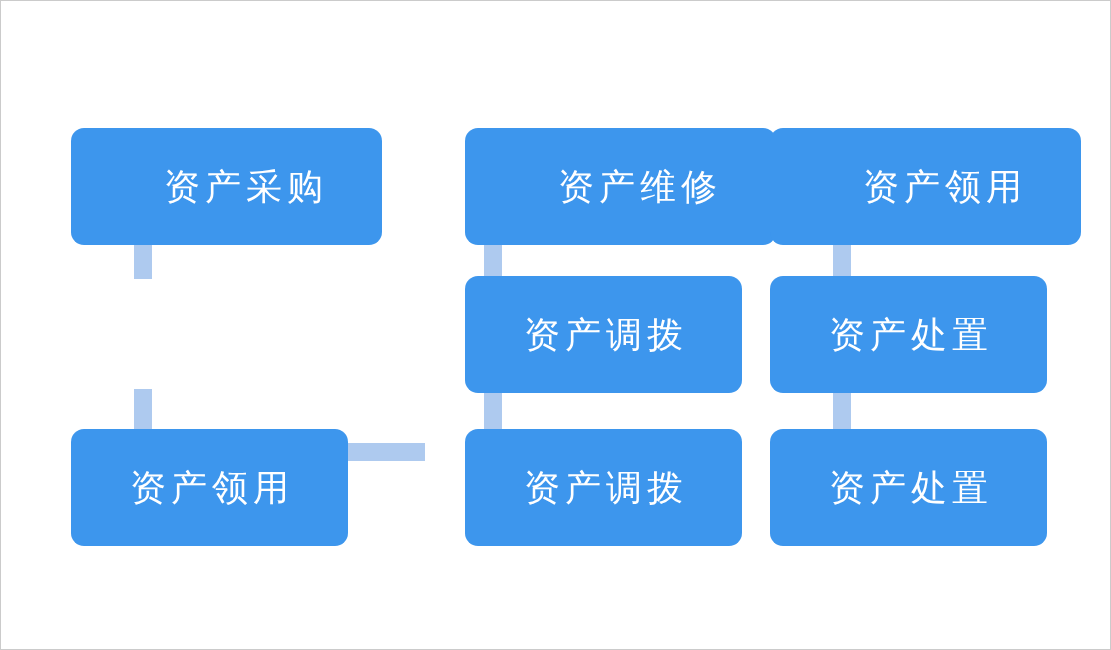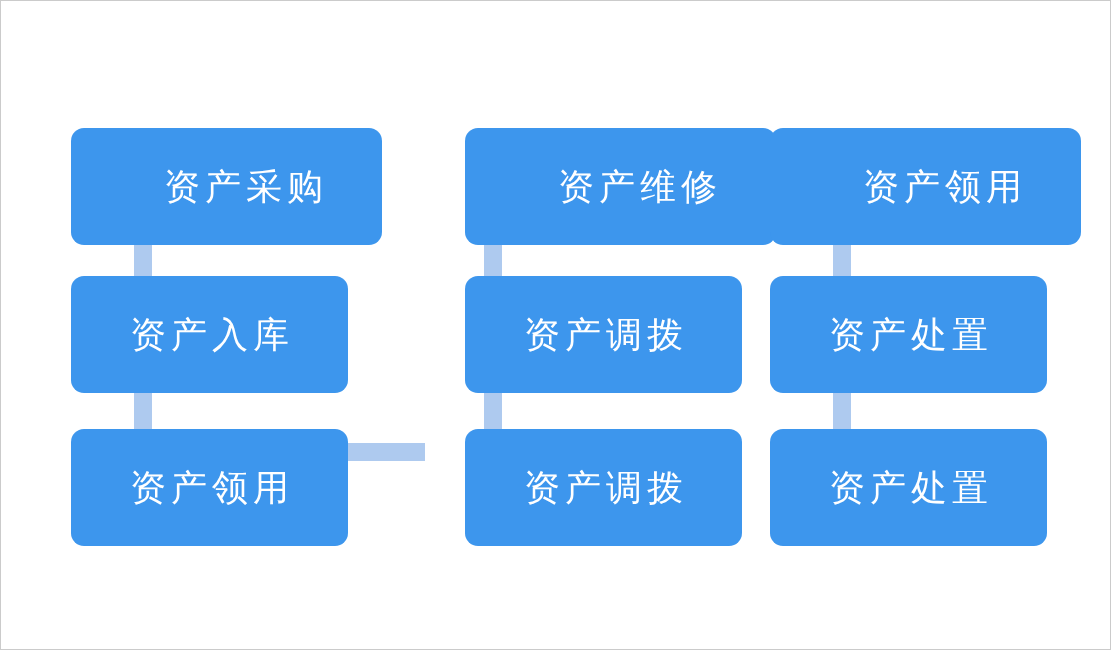--- a/index.html
+++ b/index.html
@@ -79,23 +79,20 @@
 
   <div class="node c1 r1">
     <span class="node-label">资产采购</span>
   </div>
   <div class="node c2 r1">
     <span class="node-label">资产维修</span>
   </div>
   <div class="node c3 r1">
     <span class="node-label">资产领用</span>
   </div>
-  <div class="node c1 r2">
-    <span class="node-label">资产入库</span>
-  </div>
   <div class="node c2 r2">
     <span class="node-label">资产调拨</span>
   </div>
   <div class="node c3 r2">
     <span class="node-label">资产处置</span>
   </div>
   <div class="node c1 r3">
     <span class="node-label">资产领用</span>
   </div>
   <div class="node c2 r3">

